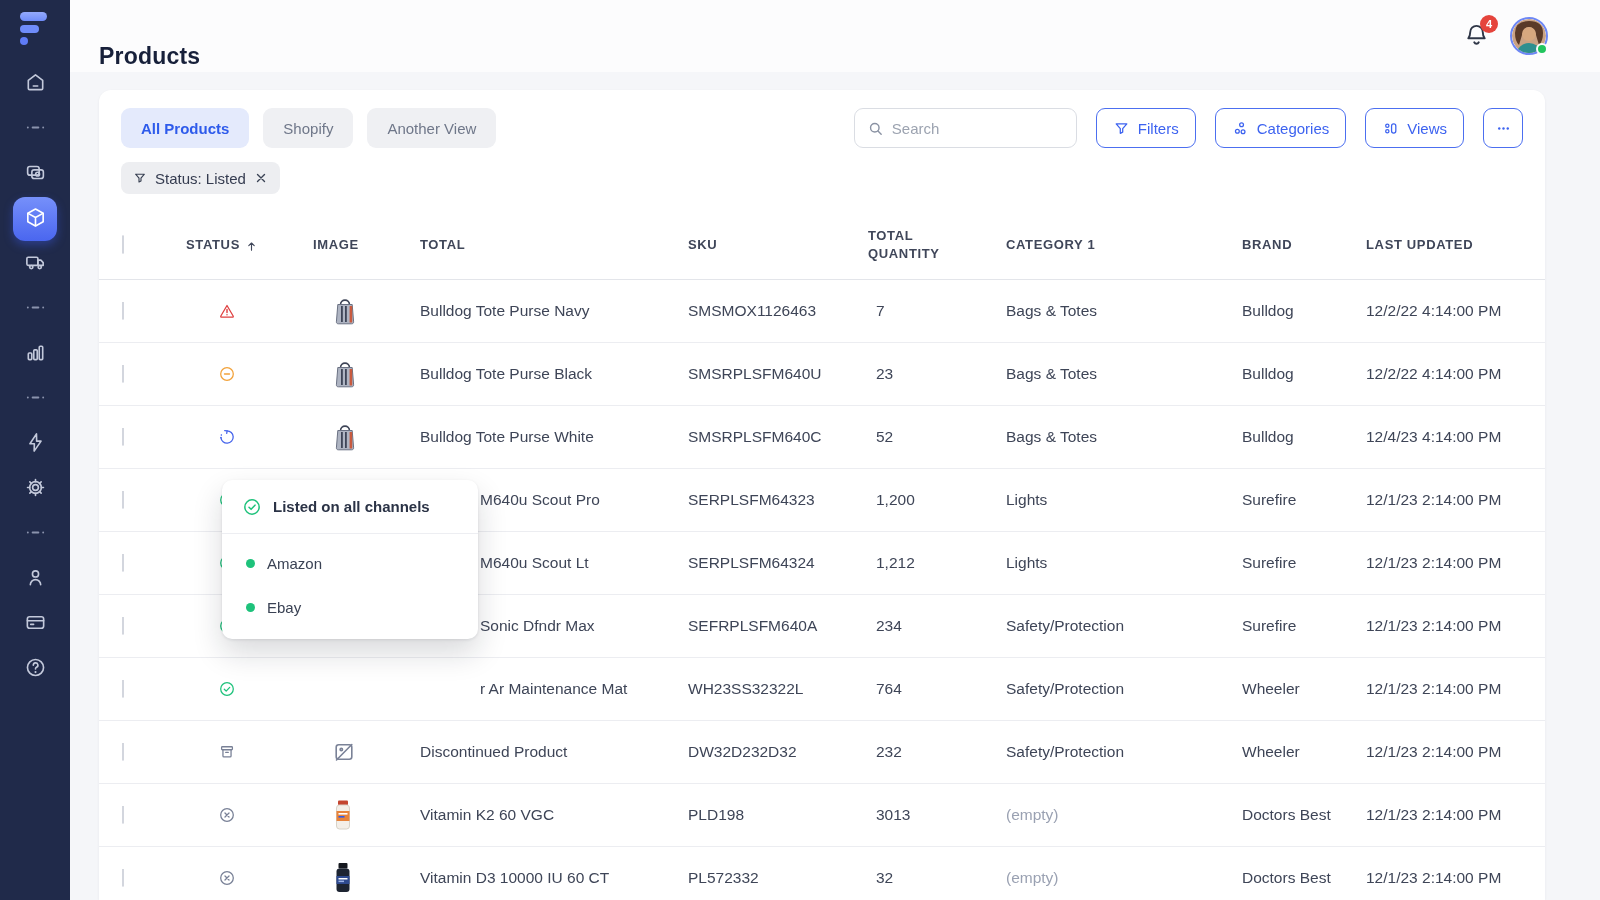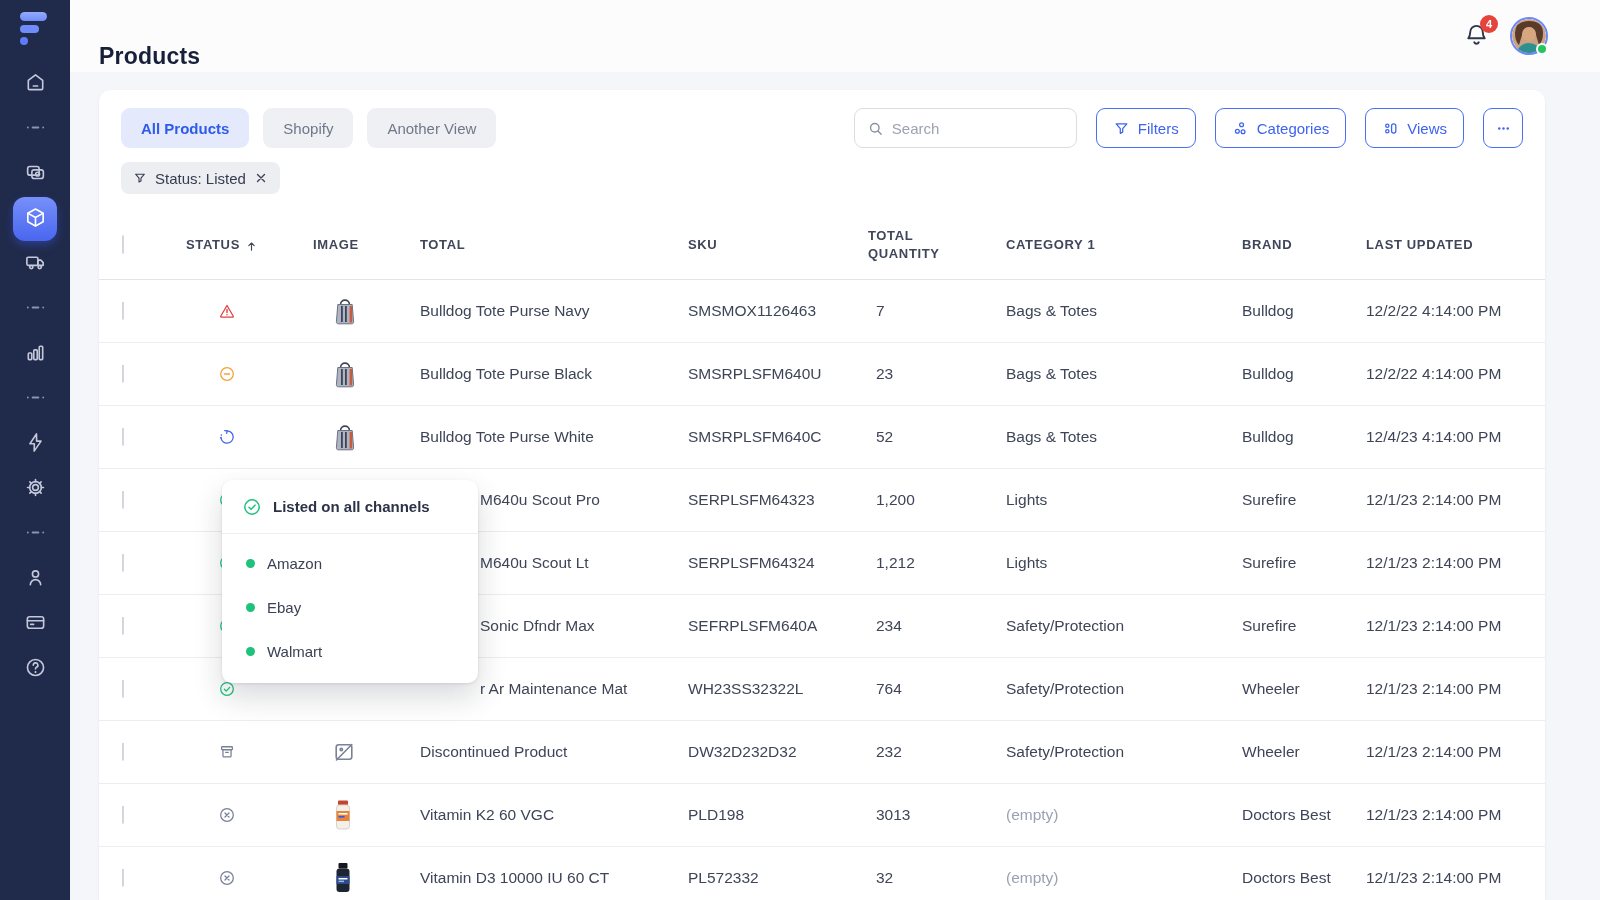--- a/index.html
+++ b/index.html
@@ -582,21 +582,17 @@
         </div>
         <ul class="popup-list" id="channel-list">
             <li class="popup-item">
               <span class="gdot"></span>
               <span>Amazon</span>
             </li>
             <li class="popup-item">
               <span class="gdot"></span>
               <span>Ebay</span>
             </li>
-            <li class="popup-item">
-              <span class="gdot"></span>
-              <span>Walmart</span>
-            </li>
           </ul>
       </div>
     </section>
   </main>
 </div>
 
 </body></html>

